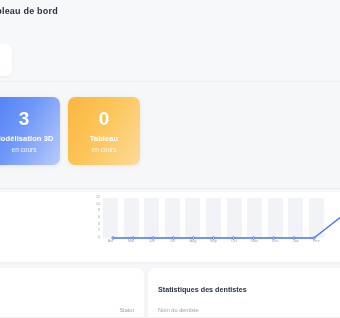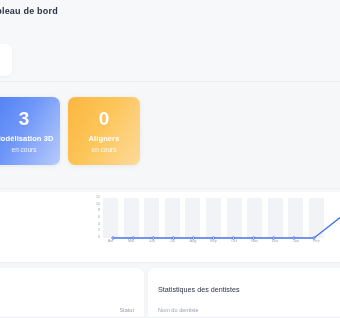--- a/index.html
+++ b/index.html
@@ -181,21 +181,21 @@
     box-shadow: 0 1px 3px rgba(40,50,80,0.05);
     overflow: hidden;
   }
   .panel.left  { left: -28px; width: 172px; }
   .panel.right { left: 148px; width: 220px; }
 
   .panel-title {
     position: absolute;
     left: 10px; top: 17px;
     font-size: 7.2px;
-    font-weight: normal;
+    font-weight: bold;
     color: #2b3245;
     white-space: nowrap;
   }
   .col-head {
     position: absolute;
     bottom: 5px;
     font-size: 5.6px;
     color: #9aa2b1;
     white-space: nowrap;
   }
@@ -220,21 +220,21 @@
   <div class="band-divider"></div>
 
   <div class="cards-row">
     <div class="stat-card blue">
       <div class="stat-value">3</div>
       <div class="stat-label">Modélisation 3D</div>
       <div class="stat-sub">en cours</div>
     </div>
     <div class="stat-card orange">
       <div class="stat-value">0</div>
-      <div class="stat-label">Aligners</div>
+      <div class="stat-label">Tableau</div>
       <div class="stat-sub">en cours</div>
     </div>
   </div>
   <div class="cards-divider"></div>
 
   <div class="chart-panel">
     <div class="chart-area">
       <div class="y-axis">
           <div class="y-tick" style="top: -2px;">12</div>
           <div class="y-tick" style="top: 4.66667px;">10</div>

